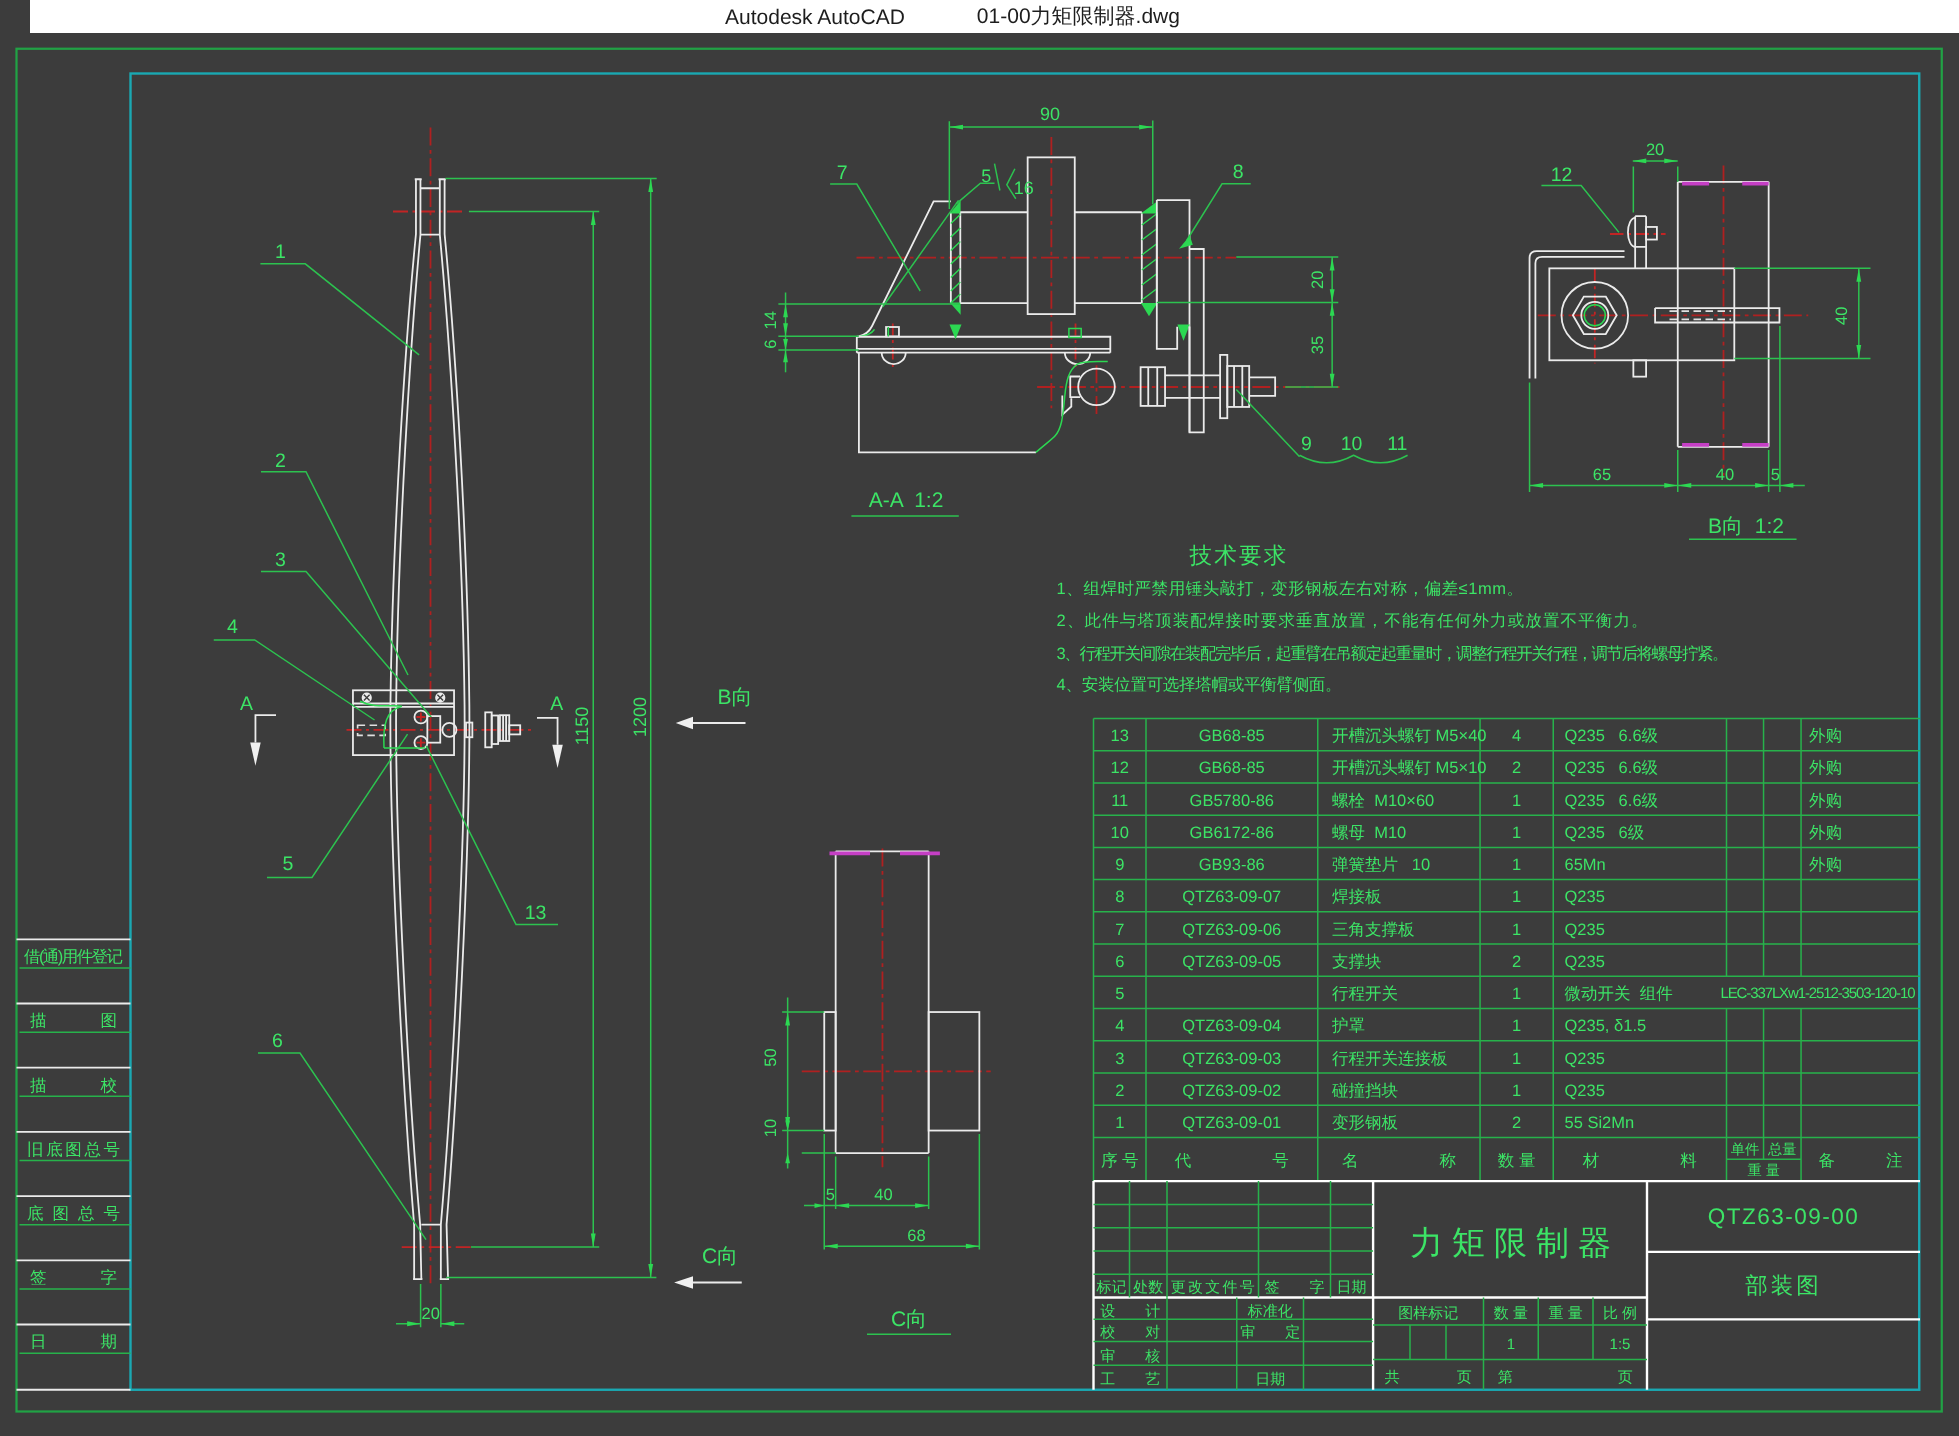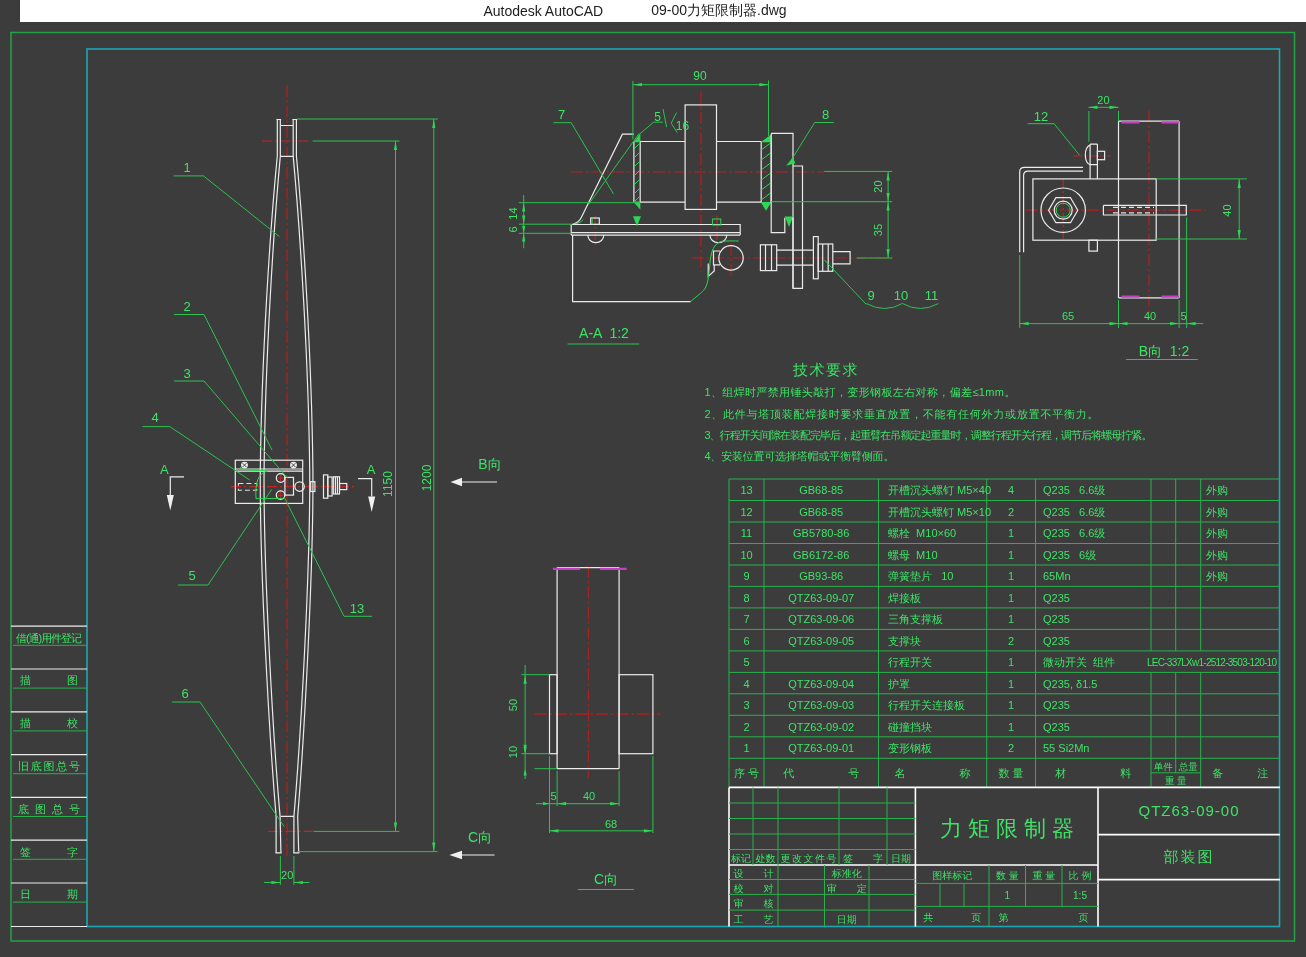--- a/index.html
+++ b/index.html
@@ -33,21 +33,21 @@
   .tr{font-size:11px;}
   .t9{font-size:9.5px;}
   .t22{font-size:22px;letter-spacing:6px;}
   .mid{text-anchor:middle;}
 </style>
 </head>
 <body>
 
 <div id="titlebar">
   <span>Autodesk AutoCAD</span>
-  <span>09-00力矩限制器.dwg</span>
+  <span>01-00力矩限制器.dwg</span>
 </div>
 <div class="topshadow"></div>
 
 <div id="canvas">
 <svg width="1306" height="935" viewBox="0 22 1306 935">
 
   <g>
     <rect class="gf" x="11" y="32.5" width="1283.5" height="908.5"></rect>
     <rect class="cy" x="87" y="49" width="1192.5" height="877.5"></rect>
   </g>

